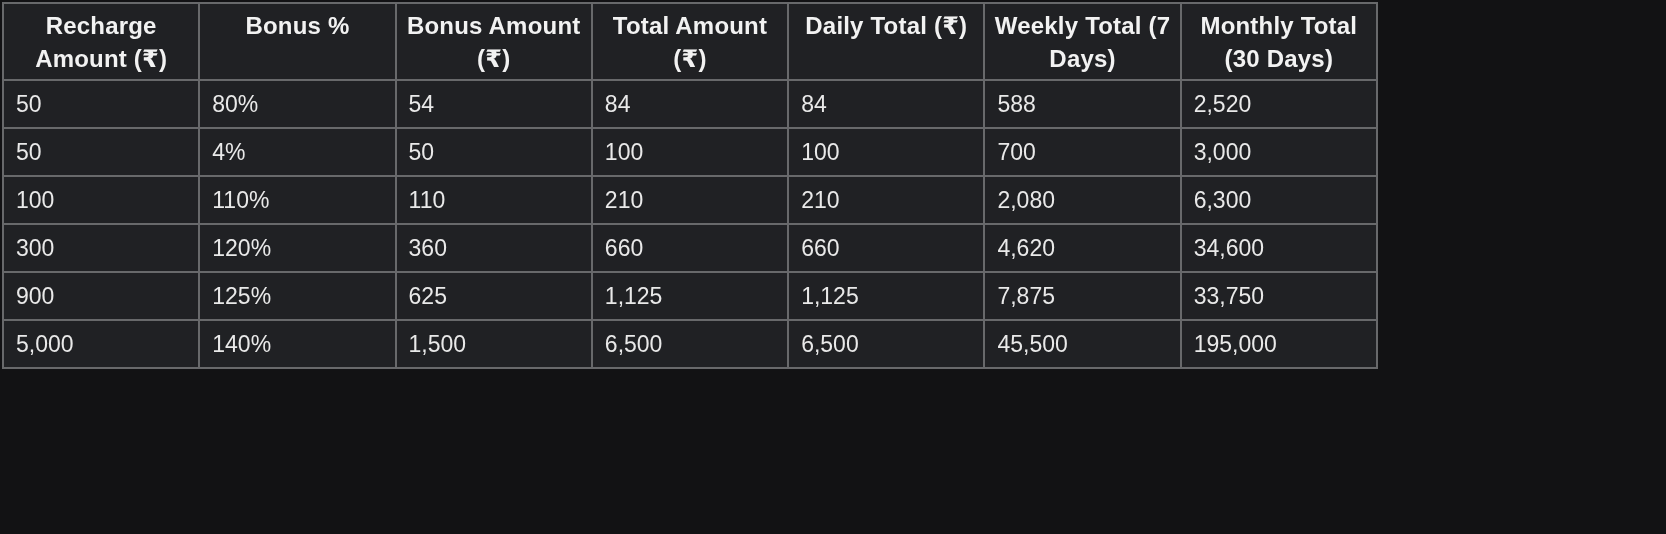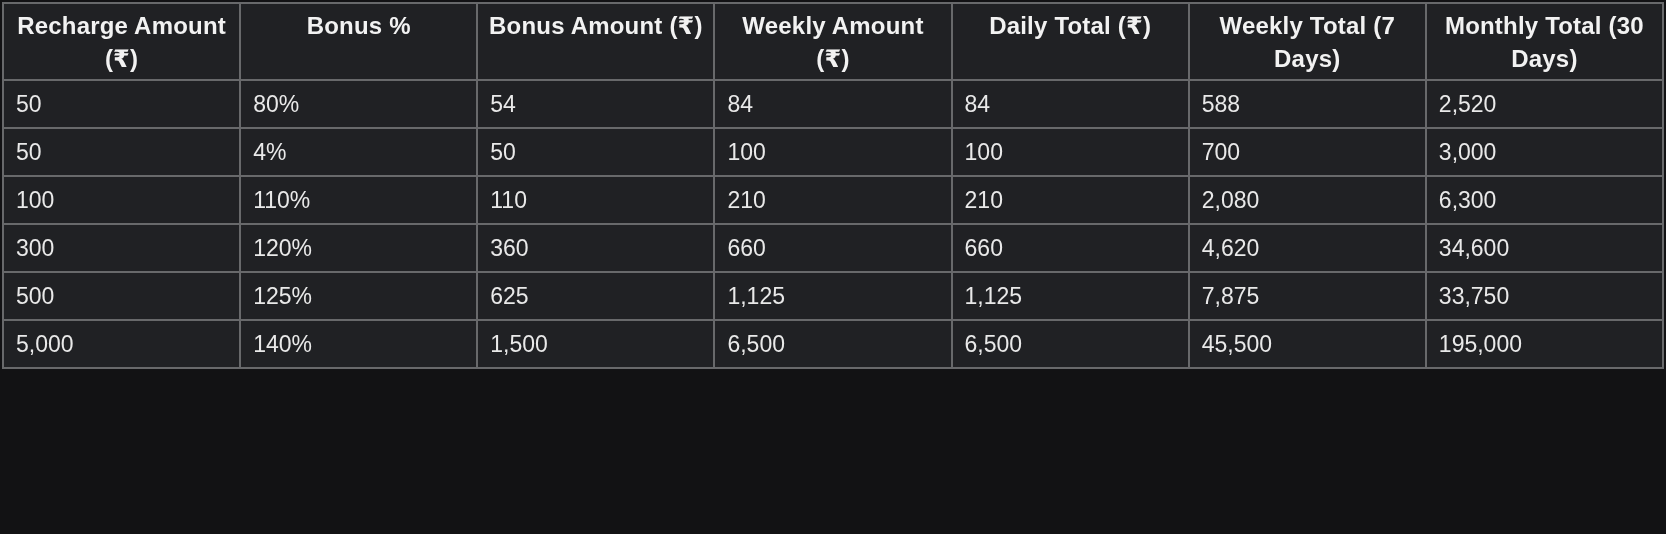--- a/index.html
+++ b/index.html
@@ -11,21 +11,21 @@
     height: 534px;
     position: relative;
     background: var(--page-bg, #121214);
     font-family: "Liberation Sans", "DejaVu Sans", sans-serif;
     overflow: hidden;
   }
   table.bonus-table {
     position: absolute;
     top: 2px;
     left: 2px;
-    width: 1662px;
+    width: 1376px;
     border-collapse: collapse;
     table-layout: fixed;
     background: var(--table-bg, #202124);
   }
   table.bonus-table th,
   table.bonus-table td {
     border: 2px solid var(--border-color, #68696b);
   }
   table.bonus-table th {
     width: 14.2857%;
@@ -50,21 +50,21 @@
 </style>
 </head>
 <body style="--page-bg: #121214; --table-bg: #202124; --border-color: #68696b; --header-text: #f2f2f2; --cell-text: #e9e9e9;">
 
 <table class="bonus-table">
   <thead>
     <tr>
       <th>Recharge Amount (₹)</th>
       <th>Bonus %</th>
       <th>Bonus Amount (₹)</th>
-      <th>Weekly Amount (₹)</th>
+      <th>Total Amount (₹)</th>
       <th>Daily Total (₹)</th>
       <th>Weekly Total (7 Days)</th>
       <th>Monthly Total (30 Days)</th>
     </tr>
   </thead>
   <tbody>
       <tr>
         <td>50</td>
         <td>80%</td>
         <td>54</td>
@@ -94,21 +94,21 @@
       <tr>
         <td>300</td>
         <td>120%</td>
         <td>360</td>
         <td>660</td>
         <td>660</td>
         <td>4,620</td>
         <td>34,600</td>
       </tr>
       <tr>
-        <td>500</td>
+        <td>900</td>
         <td>125%</td>
         <td>625</td>
         <td>1,125</td>
         <td>1,125</td>
         <td>7,875</td>
         <td>33,750</td>
       </tr>
       <tr>
         <td>5,000</td>
         <td>140%</td>

